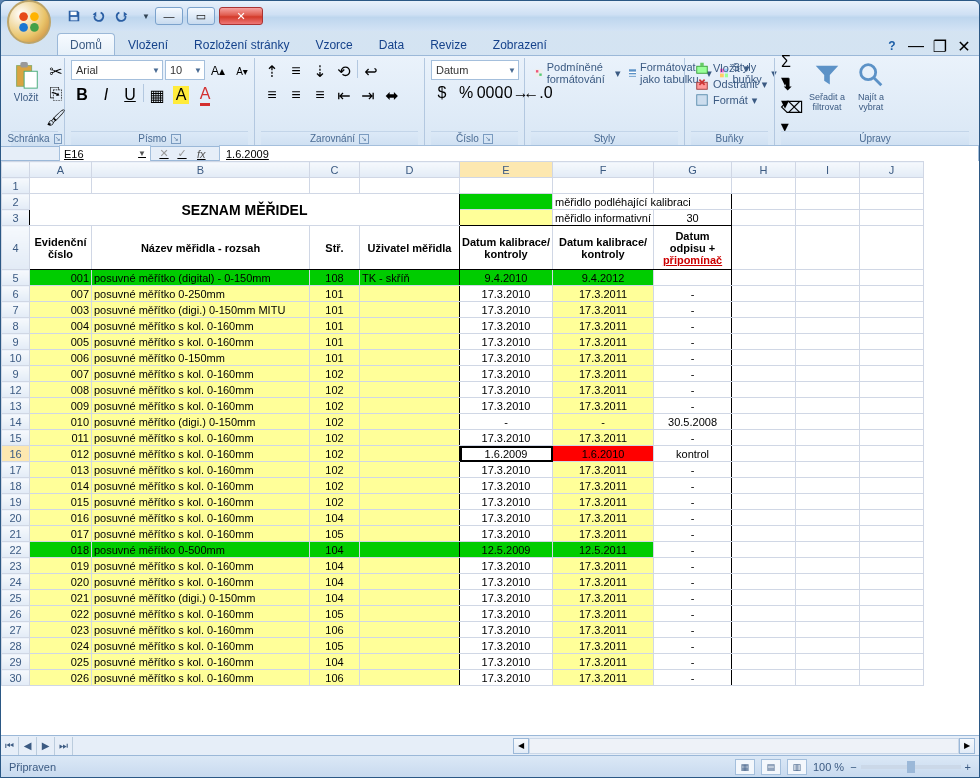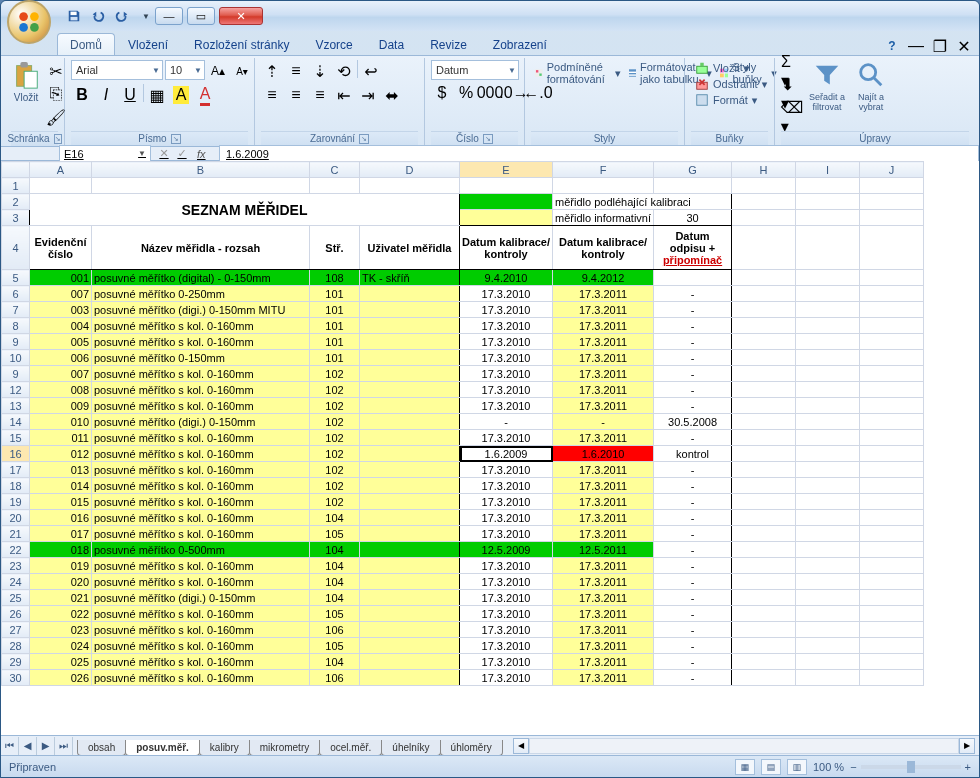--- a/index.html
+++ b/index.html
@@ -746,29 +746,20 @@
             </tr>
           </tbody>
         </table>
     </div>
 
     <div class="sheetbar">
       <div class="navbtn">⏮</div>
       <div class="navbtn">◀</div>
       <div class="navbtn">▶</div>
       <div class="navbtn">⏭</div>
-      <div class="stabs" id="stabs">
-          <div class="stab">obsah</div>
-          <div class="stab active">posuv.měř.</div>
-          <div class="stab">kalibry</div>
-          <div class="stab">mikrometry</div>
-          <div class="stab">ocel.měř.</div>
-          <div class="stab">úhelníky</div>
-          <div class="stab">úhloměry</div>
-        </div>
       <div class="scroll">
         <div class="sbtn">◀</div>
         <div class="strack"></div>
         <div class="sbtn">▶</div>
       </div>
     </div>
   </div>
 
   <div class="status">
     <span>Připraven</span>

